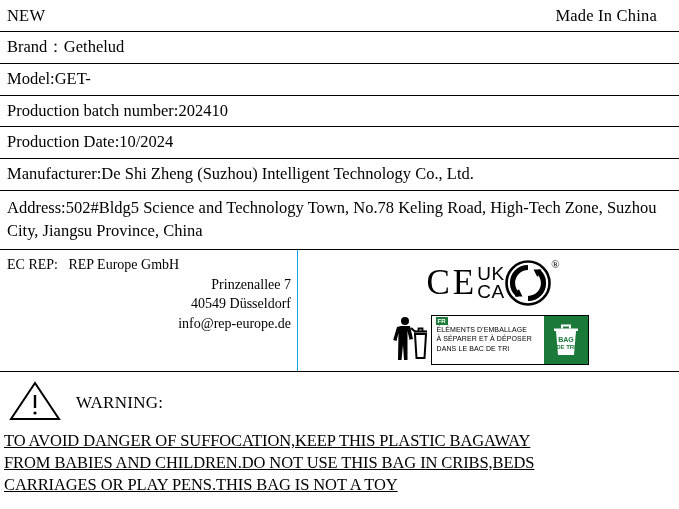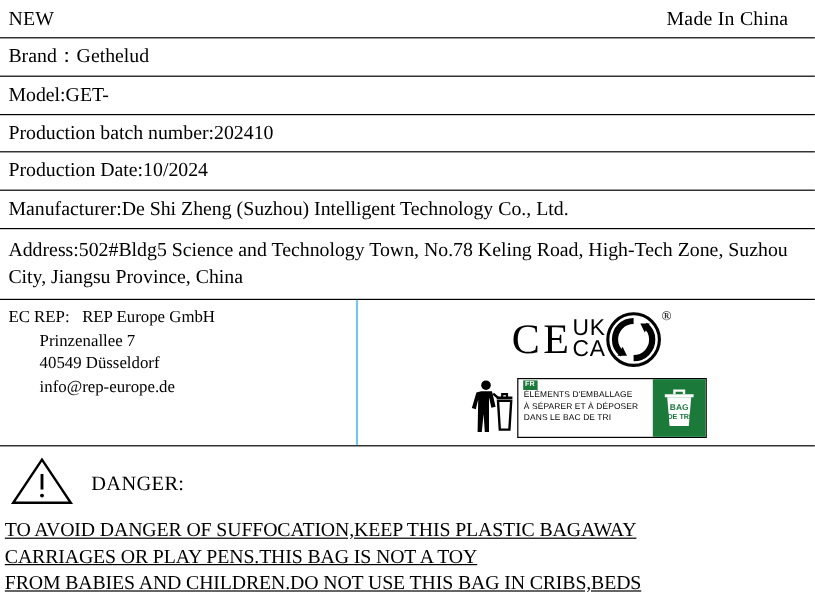--- a/index.html
+++ b/index.html
@@ -58,21 +58,21 @@
     width: 298px;
     box-sizing: border-box;
     border-right: 1px solid #0ea5e9;
     padding: 5px 6px 6px 7px;
     font-size: 14px;
     line-height: 1.42;
   }
   .ecrep-line {
     white-space: pre;
   }
-  .ecrep-indent { padding-left: 26px; }
+  .ecrep-indent { padding-left: 26px; text-align: right; }
 
   .ecrep-right {
     flex: 1;
     position: relative;
     padding: 6px 8px 4px 8px;
     box-sizing: border-box;
   }
   .sym-top {
     display: flex;
     align-items: center;
@@ -259,22 +259,22 @@
   </div>
 
   <div class="warn-row">
     <span>
       <svg class="warn-tri" viewBox="0 0 54 42" aria-hidden="true">
         <path d="M27 3 L51 39 L3 39 Z" fill="none" stroke="#000" stroke-width="2"></path>
         <path d="M27 15 L27 28" stroke="#000" stroke-width="2.4"></path>
         <circle cx="27" cy="33" r="1.6" fill="#000"></circle>
       </svg>
     </span>
-    <span class="warn-title">DANGER:</span>
+    <span class="warn-title">WARNING:</span>
   </div>
 
   <div class="warn-body">
     <div>TO AVOID DANGER OF SUFFOCATION,KEEP THIS PLASTIC BAGAWAY</div>
+    <div>FROM BABIES AND CHILDREN.DO NOT USE THIS BAG IN CRIBS,BEDS</div>
     <div>CARRIAGES OR PLAY PENS.THIS BAG IS NOT A TOY</div>
-    <div>FROM BABIES AND CHILDREN.DO NOT USE THIS BAG IN CRIBS,BEDS</div>
   </div>
 
 </div>
 
 </body></html>

